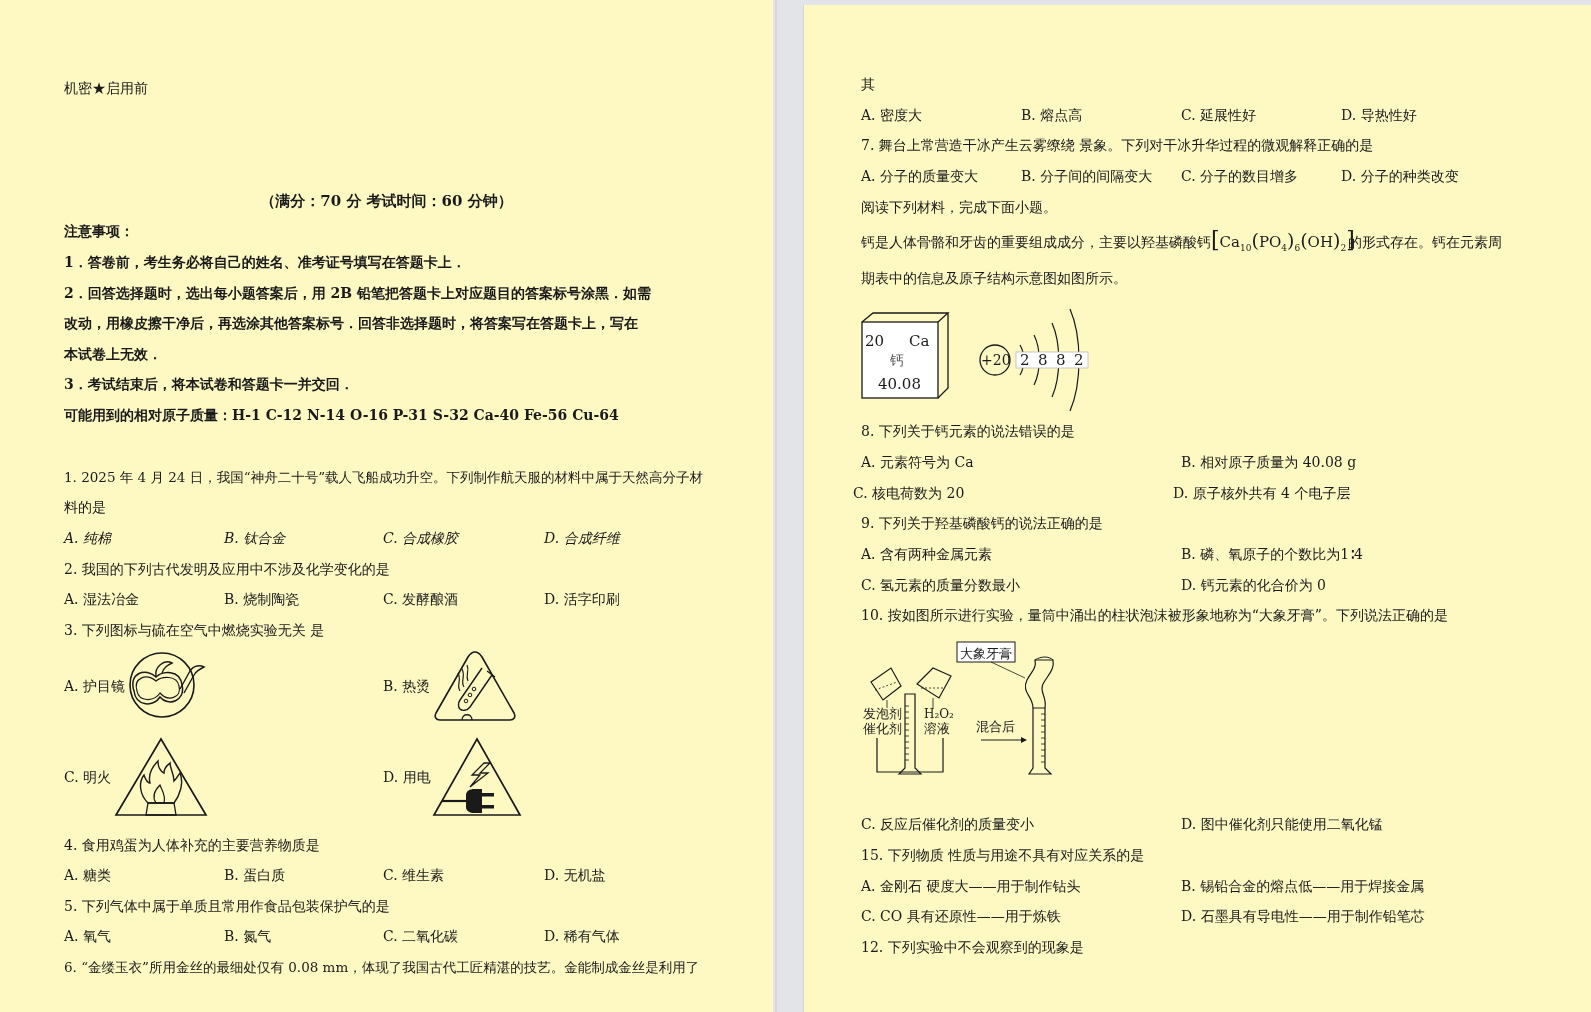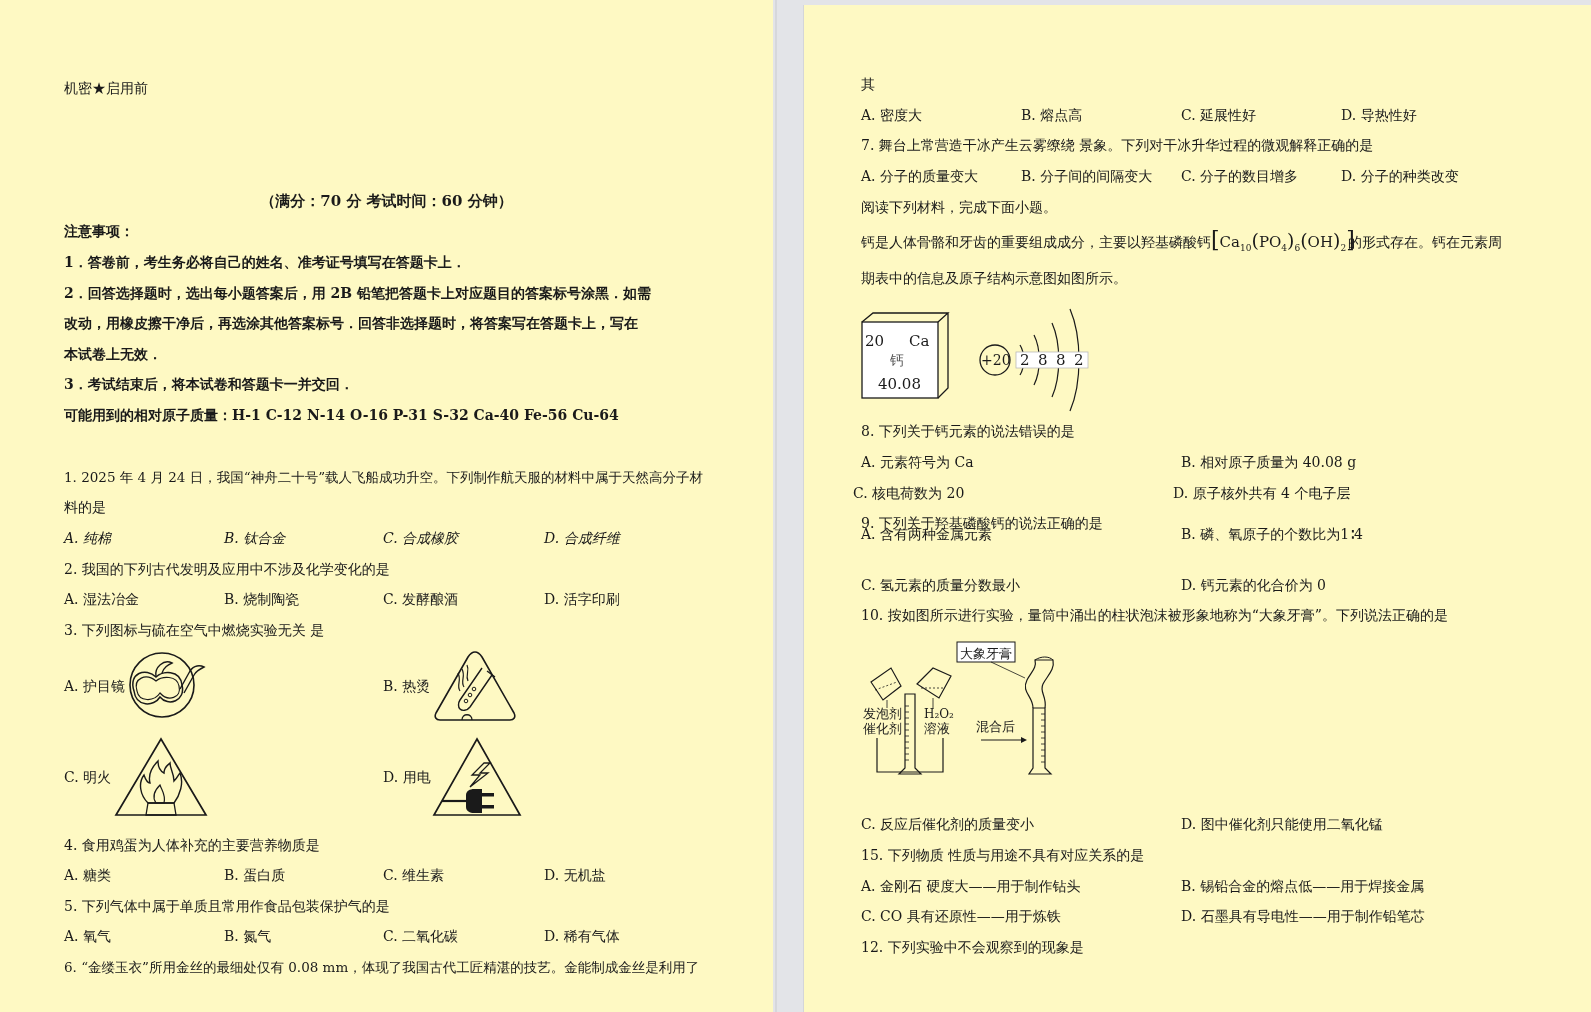--- a/index.html
+++ b/index.html
@@ -173,21 +173,21 @@
   <div class="opt-row" style="left:57px;top:448px;width:700px;height:18px;">
     <span style="left:0">A. 元素符号为 Ca</span>
     <span style="left:320px">B. 相对原子质量为 40.08 g</span>
   </div>
   <div class="opt-row" style="left:49px;top:479px;width:700px;height:18px;">
     <span style="left:0">C. 核电荷数为 20</span>
     <span style="left:320px">D. 原子核外共有 4 个电子层</span>
   </div>
 
   <div class="line" style="left:57px;top:509px;">9. 下列关于羟基磷酸钙的说法正确的是</div>
-  <div class="opt-row" style="left:57px;top:520px;width:700px;height:18px;text-decoration:underline;">
+  <div class="opt-row" style="left:57px;top:540px;width:700px;height:18px;text-decoration:underline;">
     <span style="left:0">A. 含有两种金属元素</span>
     <span style="left:320px">B. 磷、氧原子的个数比为1∶4</span>
   </div>
   <div class="opt-row" style="left:57px;top:571px;width:700px;height:18px;">
     <span style="left:0">C. 氢元素的质量分数最小</span>
     <span style="left:320px">D. 钙元素的化合价为 0</span>
   </div>
 
   <div class="line" style="left:57px;top:601px;">10. 按如图所示进行实验，量筒中涌出的柱状泡沫被形象地称为“大象牙膏”。下列说法正确的是</div>
 

